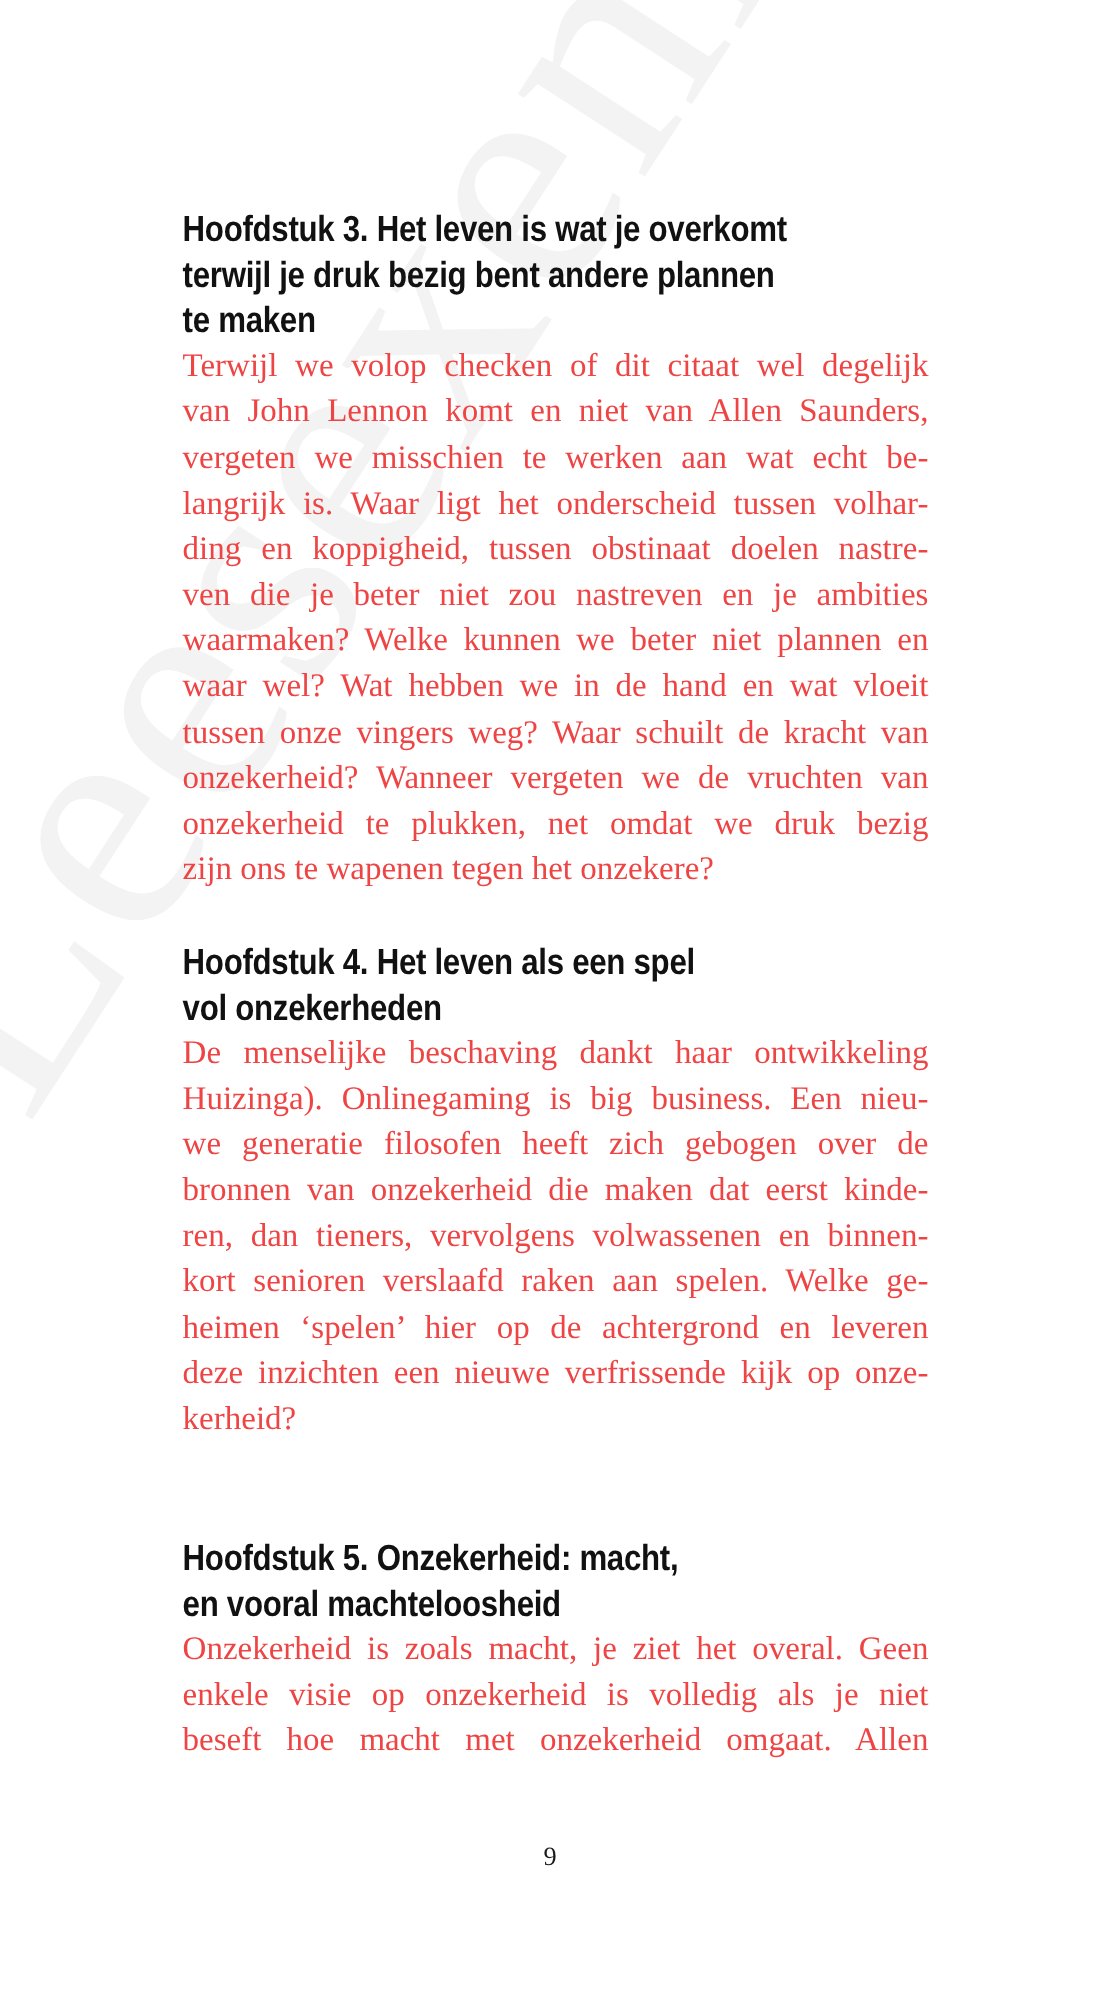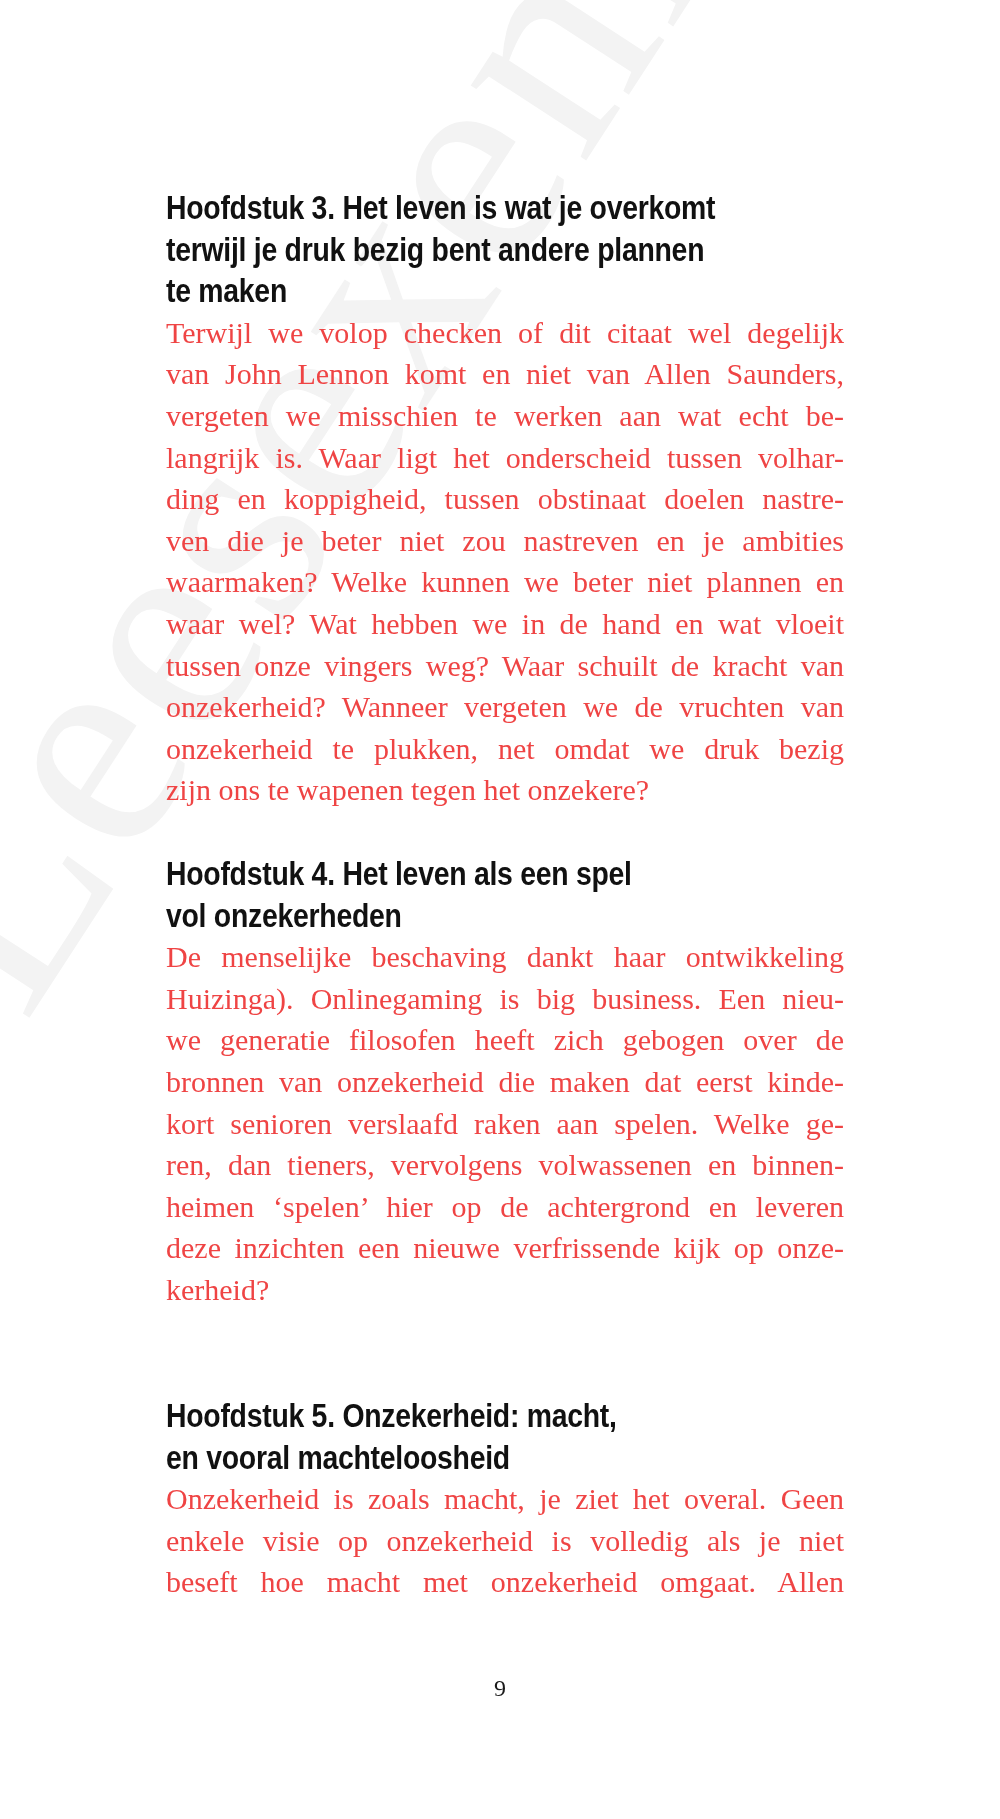--- a/index.html
+++ b/index.html
@@ -121,22 +121,22 @@
   <section class="section" style="top:853px;">
     <h2 class="heading">
       <span class="hline">Hoofdstuk 4. Het leven als een spel</span>
       <span class="hline">vol onzekerheden</span>
     </h2>
     <p class="body">
       <span class="bline">De menselijke beschaving dankt haar ontwikkeling</span>
       <span class="bline">Huizinga). Onlinegaming is big business. Een nieu-</span>
       <span class="bline">we generatie filosofen heeft zich gebogen over de</span>
       <span class="bline">bronnen van onzekerheid die maken dat eerst kinde-</span>
+      <span class="bline">ren, dan tieners, vervolgens volwassenen en binnen-</span>
       <span class="bline">kort senioren verslaafd raken aan spelen. Welke ge-</span>
-      <span class="bline">ren, dan tieners, vervolgens volwassenen en binnen-</span>
       <span class="bline">heimen ‘spelen’ hier op de achtergrond en leveren</span>
       <span class="bline">deze inzichten een nieuwe verfrissende kijk op onze-</span>
       <span class="bline last">kerheid?</span>
     </p>
   </section>
 
   <section class="section" style="top:1395px;">
     <h2 class="heading">
       <span class="hline">Hoofdstuk 5. Onzekerheid: macht,</span>
       <span class="hline">en vooral machteloosheid</span>

